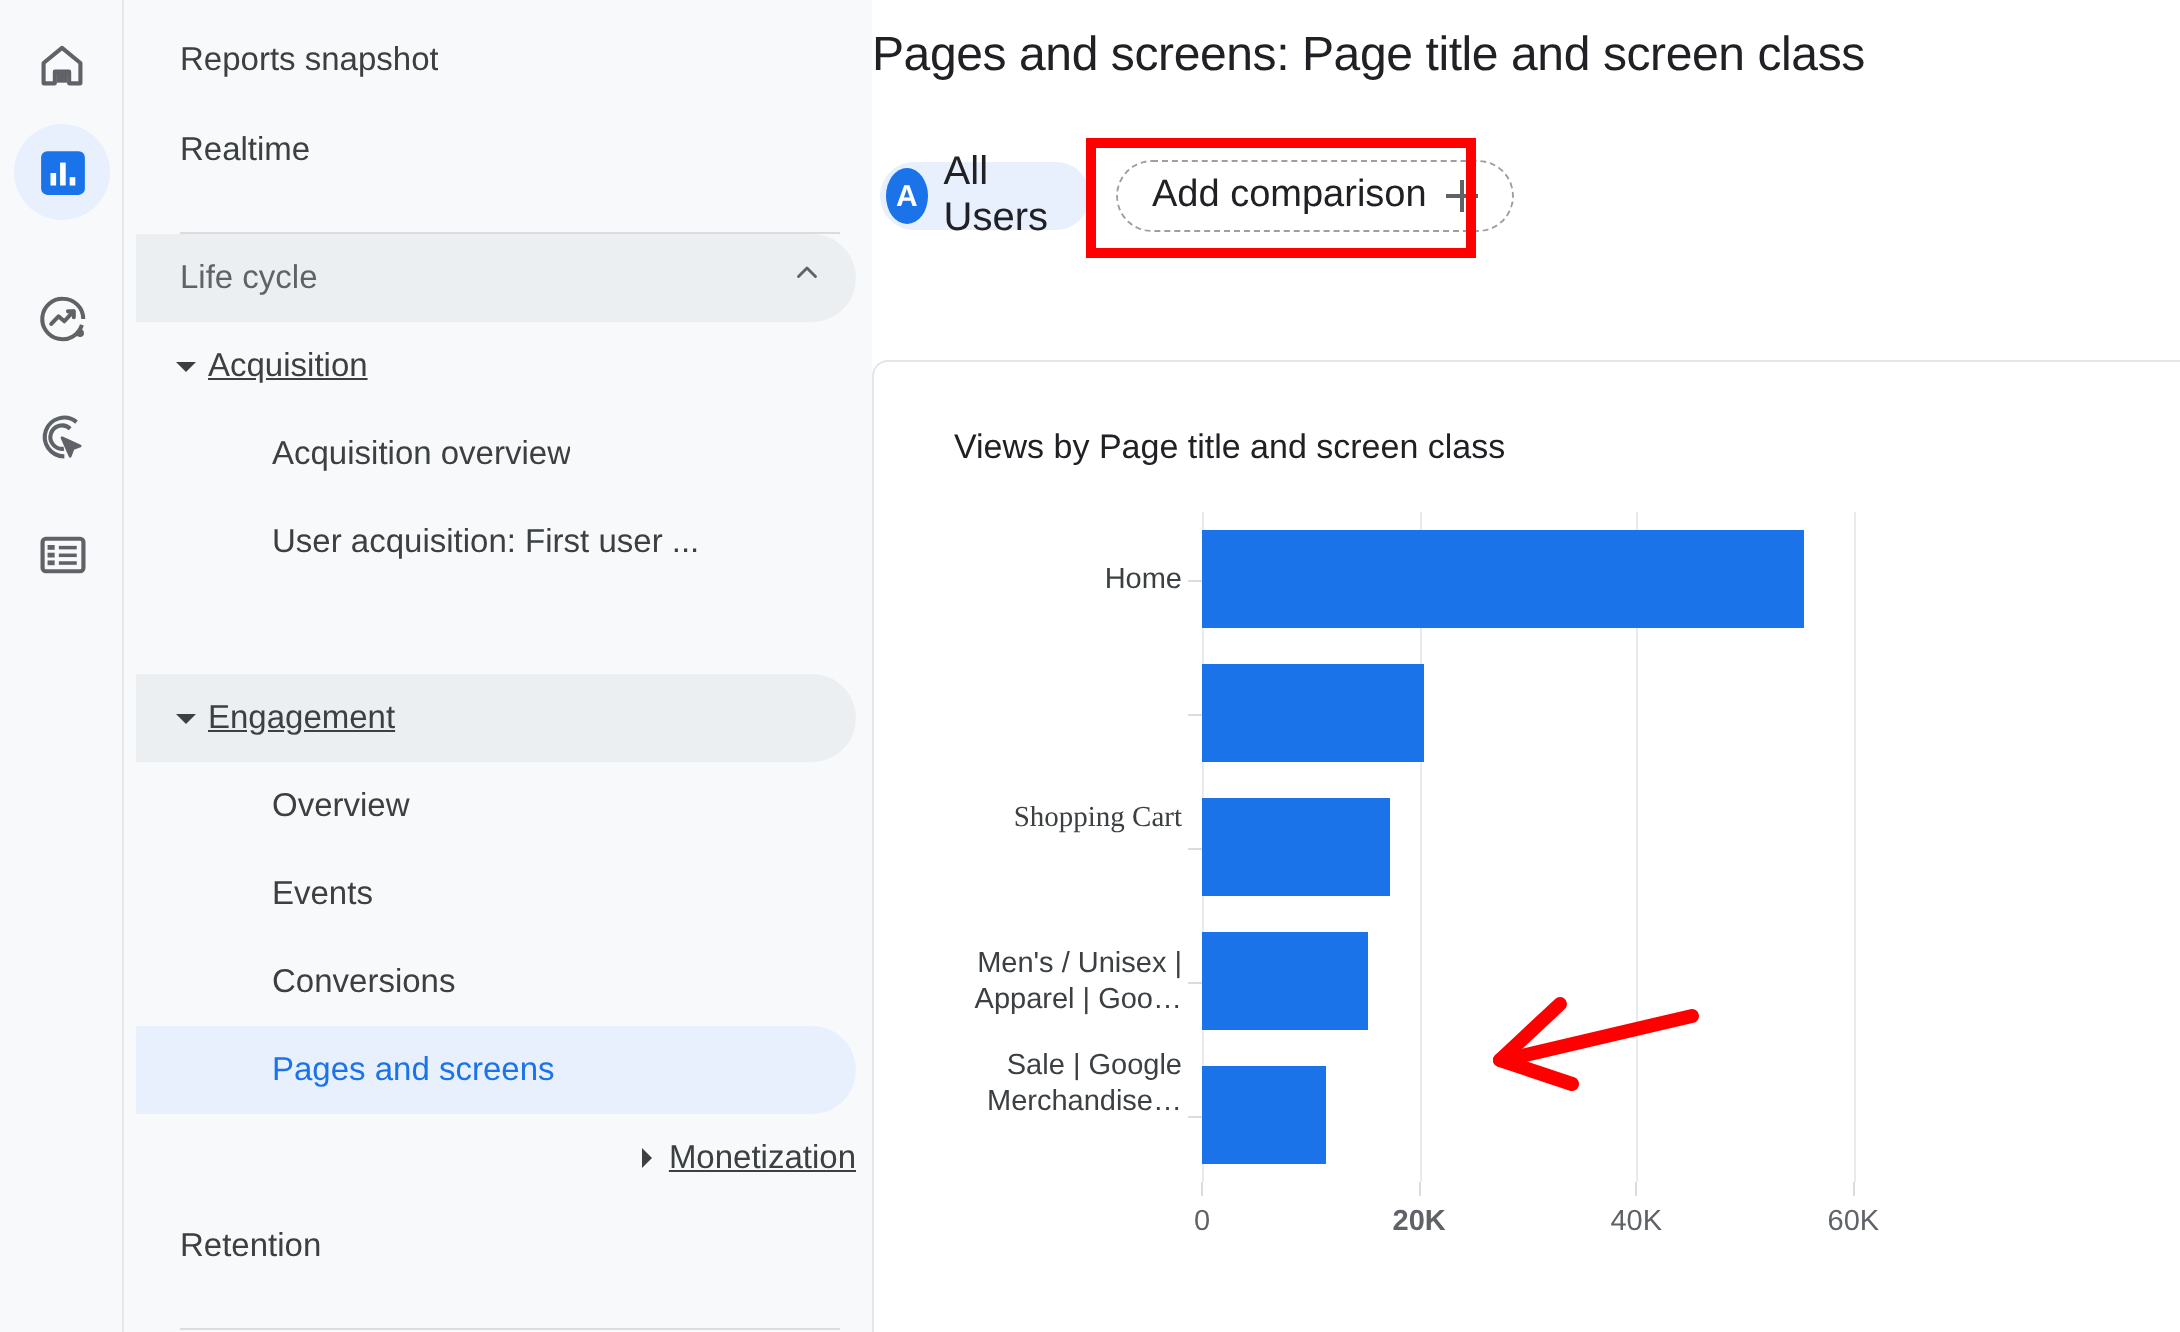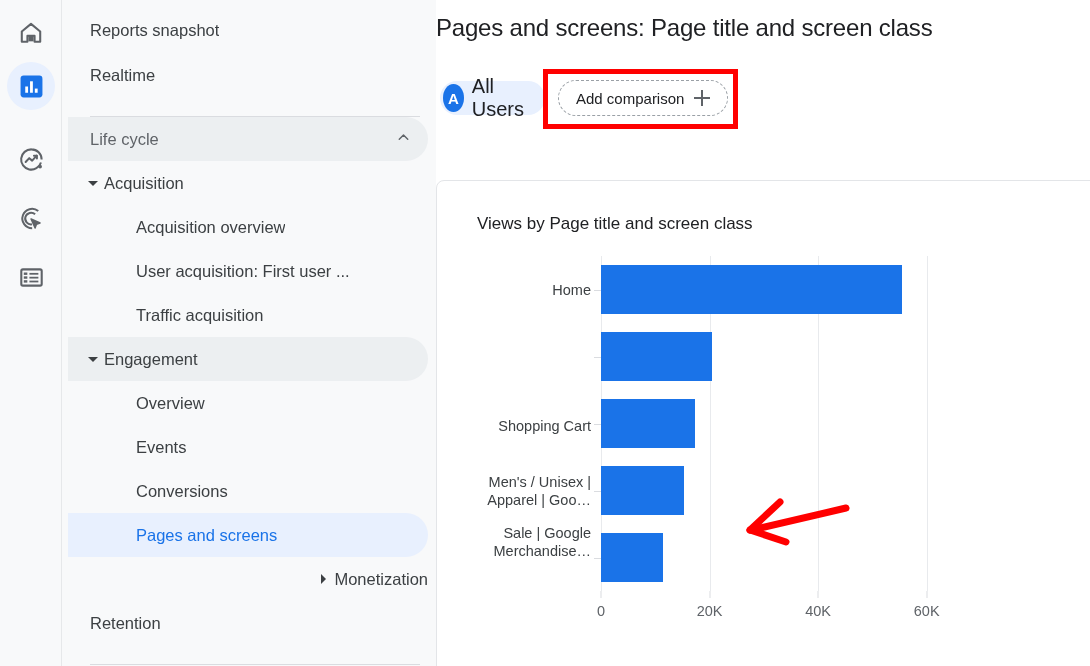--- a/index.html
+++ b/index.html
@@ -50,20 +50,21 @@
     color:#5f6368;
     justify-content:space-between;
     height:44px;
   }
   .nav-section.shaded{background:#eceff1;}
   .nav-group{
     margin:0 8px 0 6px;
     padding-left:14px;
     border-radius:0 24px 24px 0;
     height:44px;
+    text-decoration:underline;
   }
   .nav-group.shaded{background:#eceff1;}
   .nav-child{
     margin:0 8px 0 6px;
     padding-left:68px;
     border-radius:0 24px 24px 0;
     height:44px;
   }
   .nav-child.selected{background:#e8f0fe;color:#1a73e8;}
   .caret{
@@ -107,21 +108,21 @@
     width:28px;height:28px;border-radius:50%;background:#1a73e8;color:#fff;
     display:flex;align-items:center;justify-content:center;
     font-size:15px;font-weight:bold;
   }
   #all-users-chip .txt{font-size:20px;color:#202124;}
   #add-comparison{
     position:absolute;left:122px;top:2px;height:36px;
     border:1px dashed #9aa0a6;border-radius:18px;
     display:flex;align-items:center;gap:10px;padding:0 17px;
     box-sizing:border-box;cursor:pointer;background:#fff;
-    font-size:15px;color:#202124;white-space:nowrap;
+    font-size:19px;color:#202124;white-space:nowrap;
   }
   #add-comparison .plus{position:relative;width:16px;height:16px;}
   #add-comparison .plus::before,#add-comparison .plus::after{
     content:"";position:absolute;background:#5f6368;
   }
   #add-comparison .plus::before{left:0;top:7px;width:16px;height:1.6px;}
   #add-comparison .plus::after{top:0;left:7px;height:16px;width:1.6px;}
 
   #annot-box{
     position:absolute;left:107px;top:-9px;width:195px;height:60px;
@@ -254,23 +255,20 @@
 
   <div class="nav-row nav-group" style="position: absolute; left: 0px; right: 0px; top: 161px;">
     <span class="caret down"></span>
     <span class="lbl">Acquisition</span>
   </div>
   <div class="nav-row nav-child" style="position: absolute; left: 0px; right: 0px; top: 205px;">
     <span class="lbl">Acquisition overview</span>
   </div>
   <div class="nav-row nav-child" style="position: absolute; left: 0px; right: 0px; top: 249px;">
     <span class="lbl">User acquisition: First user ...</span>
-  </div>
-  <div class="nav-row nav-child" style="position: absolute; left: 0px; right: 0px; top: 293px;">
-    <span class="lbl">Traffic acquisition</span>
   </div>
 
   <div class="nav-row nav-group shaded" style="position: absolute; left: 0px; right: 0px; top: 337px;">
     <span class="caret down"></span>
     <span class="lbl">Engagement</span>
   </div>
   <div class="nav-row nav-child" style="position: absolute; left: 0px; right: 0px; top: 425px;">
     <span class="lbl">Events</span>
   </div>
   <div class="nav-row nav-child" style="position: absolute; left: 0px; right: 0px; top: 381px;">
@@ -329,33 +327,33 @@
         <div class="gridline" style="left: 108.571px; height: 335px;"></div>
         <div class="gridline" style="left: 217.143px; height: 335px;"></div>
         <div class="gridline" style="left: 325.714px; height: 335px;"></div>
         <div class="bar" title="Home: 55500" style="left: 0px; top: 8.71px; width: 301.286px; height: 49.58px; background: rgb(26, 115, 232);"></div>
         <div class="tickmark" style="top: 33.5px;"></div>
         <div class="cat-label" style="width: 118px; left: -128px; top: 24.5px;">Home</div>
         <div class="bar" title="Google Online Store: 20500" style="left: 0px; top: 75.71px; width: 111.286px; height: 49.58px; background: rgb(26, 115, 232);"></div>
         <div class="tickmark" style="top: 100.5px;"></div>
         <div class="bar" title="Shopping Cart: 17400" style="left: 0px; top: 142.71px; width: 94.4571px; height: 49.58px; background: rgb(26, 115, 232);"></div>
         <div class="tickmark" style="top: 167.5px;"></div>
-        <div class="cat-label" style="width: 118px; left: -128px; top: 161px;">Shopping Cart</div>
+        <div class="cat-label" style="width: 118px; left: -128px; top: 144px; font-family: Liberation Serif, serif;">Shopping Cart</div>
         <div class="bar" title="Men's / Unisex | Apparel | Goo…: 15200" style="left: 0px; top: 209.71px; width: 82.5143px; height: 49.58px; background: rgb(26, 115, 232);"></div>
         <div class="tickmark" style="top: 234.5px;"></div>
         <div class="cat-label" style="width: 118px; left: -128px; top: 216.5px;">Men's / Unisex |
 Apparel | Goo…</div>
         <div class="bar" title="Sale | Google Merchandise…: 11400" style="left: 0px; top: 276.71px; width: 61.8857px; height: 49.58px; background: rgb(26, 115, 232);"></div>
         <div class="tickmark" style="top: 301.5px;"></div>
         <div class="cat-label" style="width: 118px; left: -128px; top: 268px;">Sale | Google
 Merchandise…</div>
         <div class="x-tickline" style="left: 0px; top: 335px;"></div>
         <div class="x-tick" style="left: 0px; top: 347px;">0</div>
         <div class="x-tickline" style="left: 108.571px; top: 335px;"></div>
-        <div class="x-tick" style="left: 108.571px; top: 347px;">20K</div>
+        <div class="x-tick" style="left: 108.571px; top: 347px; font-weight: bold;">20K</div>
         <div class="x-tickline" style="left: 217.143px; top: 335px;"></div>
         <div class="x-tick" style="left: 217.143px; top: 347px; text-align: center;">40K</div>
         <div class="x-tickline" style="left: 325.714px; top: 335px;"></div>
         <div class="x-tick" style="left: 325.714px; top: 347px;">60K</div>
       </div>
   </div>
 
   <svg id="red-arrow" width="120" height="70" viewBox="0 0 120 70">
     <path d="M110 18 L16 40" stroke="#ff0000" stroke-width="7" stroke-linecap="round" fill="none"></path>
     <path d="M44 12 L14 40" stroke="#ff0000" stroke-width="7" stroke-linecap="round" fill="none"></path>

